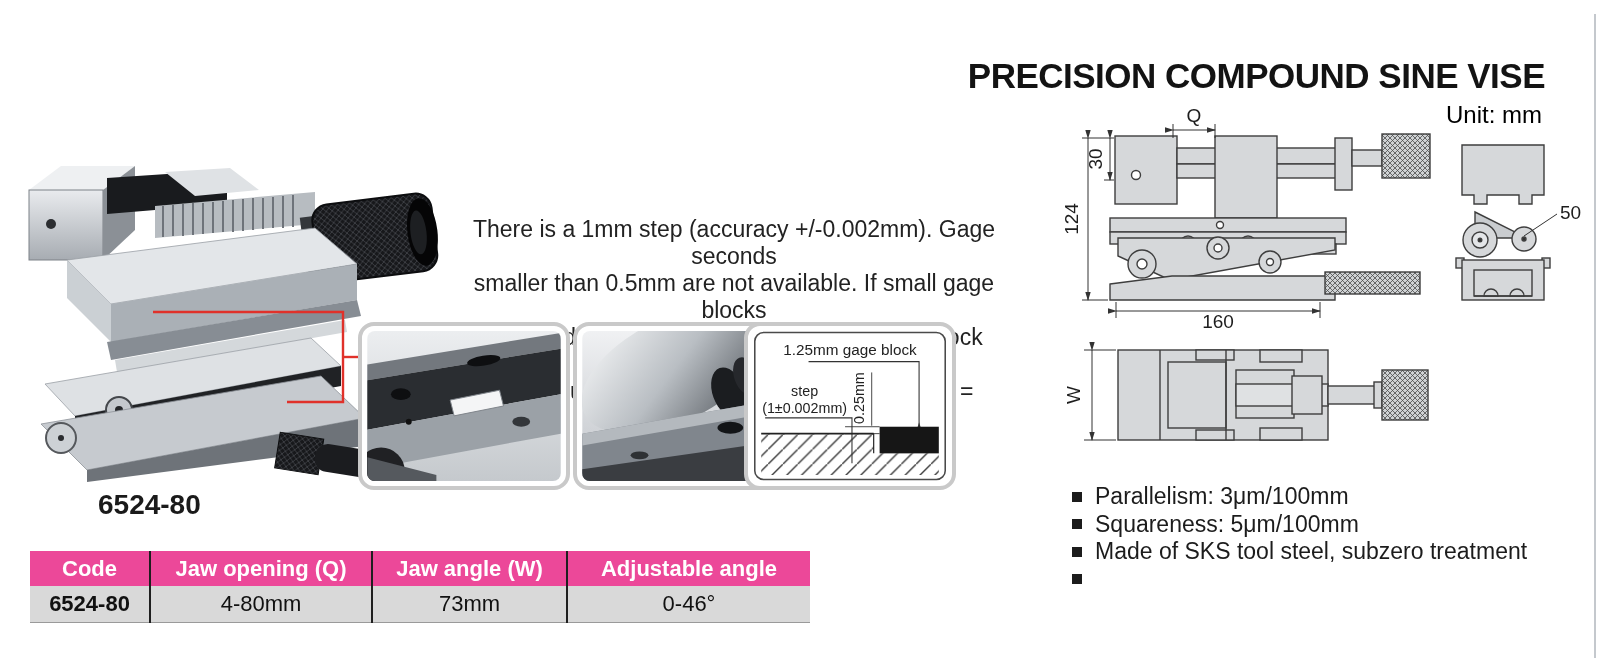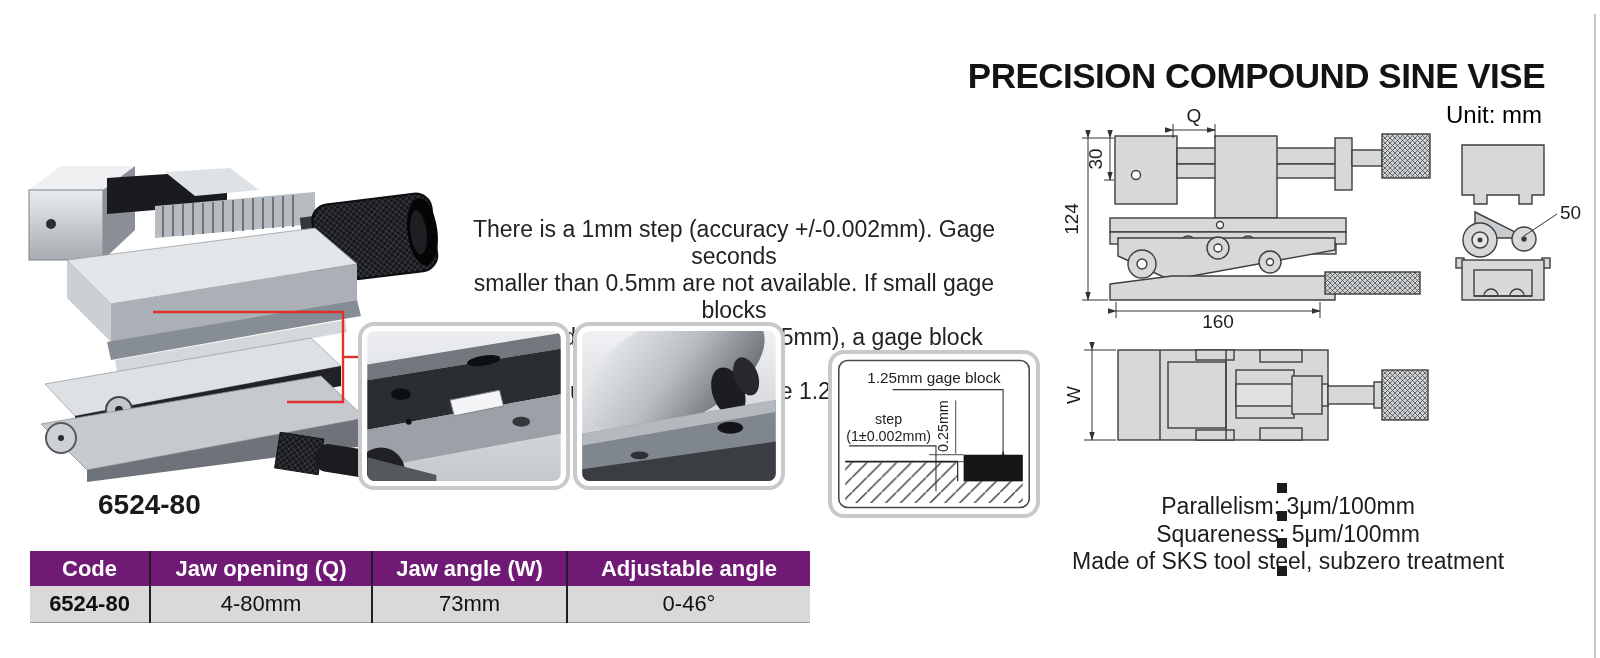--- a/index.html
+++ b/index.html
@@ -11,28 +11,28 @@
   #unit{right:58px;top:101px;font-size:24px;color:#000000;}
   
   #desc{left:450px;top:216px;width:568px;text-align:center;font-size:23px;line-height:27px;color:#222;}
   
   #code-label{left:98px;top:489px;font-size:28px;font-weight:bold;color:#1a1a1a;}
   
   .panel{position:absolute;top:322px;width:212px;height:168px;background:#fff;border:4px solid #c9c9c9;border-radius:16px;box-sizing:border-box;padding:5px;}
   .panel svg{width:100%;height:100%;display:block;border-radius:8px;}
   #panel1{left:358px;}
   #panel2{left:573px;}
-  #panel3{left:828px;margin-top:28px;}
+  #panel3{left:744px;}
   
   #features{left:1072px;top:483px;}
-  .feat{display:flex;align-items:center;height:27.5px;font-size:23px;color:#1c1c1c;white-space:nowrap;flex-direction:column;}
+  .feat{display:flex;align-items:center;height:27.5px;font-size:23px;color:#1c1c1c;white-space:nowrap;}
   .sq{width:10px;height:10px;background:#1c1c1c;margin-right:13px;flex:0 0 auto;}
   
   #spec-table{left:30px;top:551px;width:780px;border-collapse:collapse;table-layout:fixed;}
-  #spec-table th{background:#701a75;color:#fff;font-size:22px;font-weight:bold;height:35px;padding:0;text-align:center;}
+  #spec-table th{background:#ec4899;color:#fff;font-size:22px;font-weight:bold;height:35px;padding:0;text-align:center;}
   #spec-table td{background:#d9d9d9;color:#111;font-size:22px;height:36px;padding:0;text-align:center;border-bottom:1px solid #9a9a9a;}
   #spec-table th+th, #spec-table td+td{border-left:2px solid #1f1f1f;margin-top:22px;}
   #spec-table td.code{font-weight:bold;}
   #edge-line{left:1594px;top:14px;width:2px;height:644px;background:#c4c8cd;}
   text{font-family:"Liberation Sans","DejaVu Sans",sans-serif;}
 </style>
 </head>
 <body>
 
 <div id="page">

